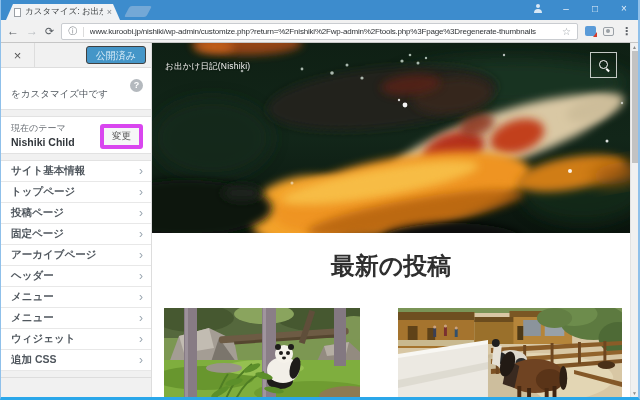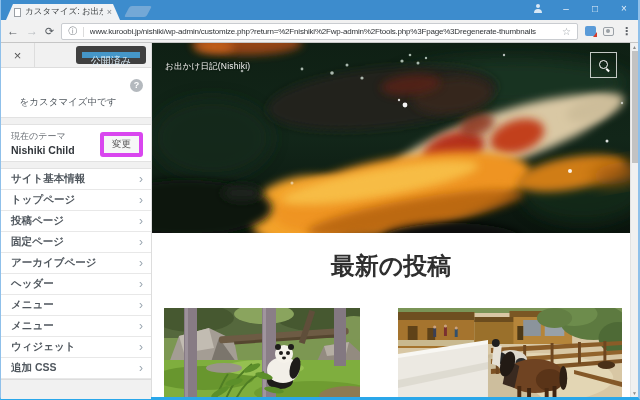--- a/index.html
+++ b/index.html
@@ -49,28 +49,28 @@
 
   
   .main { flex:1 1 auto; display:flex; background:#fff; min-height:0; }
 
   
   .sidebar { width:151px; flex:0 0 151px; background:#f1f1f1; border-right:1px solid #ddd;
     display:flex; flex-direction:column; }
   .cust-header { height:25px; background:#f1f1f1; border-bottom:1px solid #ddd; display:flex; align-items:stretch; }
   .cust-close { width:34px; display:flex; align-items:center; justify-content:center;
     border-right:1px solid #ddd; color:#555; font-size:13px; }
-  .publish-btn { margin:3px 5px 3px auto; background:#4596c8; border:6px solid #404040; color:#d8ebf7;
+  .publish-btn { margin:3px 5px 3px auto; background:#4596c8; border:1px solid #404040; color:#d8ebf7;
     font-size:10px; border-radius:3px; padding:2px 9px; line-height:1.3; }
   .cust-info { background:#fff; padding:8px 26px 8px 10px; position:relative; border-bottom:1px solid #e2e2e2; }
   .cust-title { font-size:14px; color:#50575e; line-height:1.2; }
   .cust-title-suffix { font-size:11px; color:#8c8f94; }
   .help-icon { position:absolute; right:8px; top:11px; width:13px; height:13px; border-radius:50%;
     background:#b4b9be; color:#fff; font-size:9px; font-weight:bold; text-align:center; line-height:13px; }
-  .cust-subtitle { font-size:9.5px; color:#50575e; margin-top:20px;text-align:center; }
+  .cust-subtitle { font-size:9.5px; color:#50575e; margin-top:12px; }
   .theme-row { background:#fff; margin-top:6px; border-top:1px solid #e2e2e2; border-bottom:1px solid #e2e2e2;
     padding:5px 10px; position:relative; }
   .theme-label { font-size:9px; color:#6c7177; }
   .theme-name { font-size:10.5px; font-weight:bold; color:#32373c; margin-top:1px; }
   .change-btn { position:absolute; right:8px; top:7px; background:#f6f7f7; border:4px solid #d946ef;
     border-radius:3px; color:#555; font-size:9.5px; padding:2px 8px; }
   .menu { margin-top:6px; border-top:1px solid #e2e2e2; }
   .menu-item { height:21px; background:#fff; border-bottom:1px solid #e8e8e8; display:flex; align-items:center; padding:0 8px 0 10px; }
   .menu-label { font-size:10.5px; font-weight:bold; color:#50575e; white-space:nowrap; }
   .menu-chevron { margin-left:auto; color:#9aa6b0; font-size:12px; line-height:1; }

